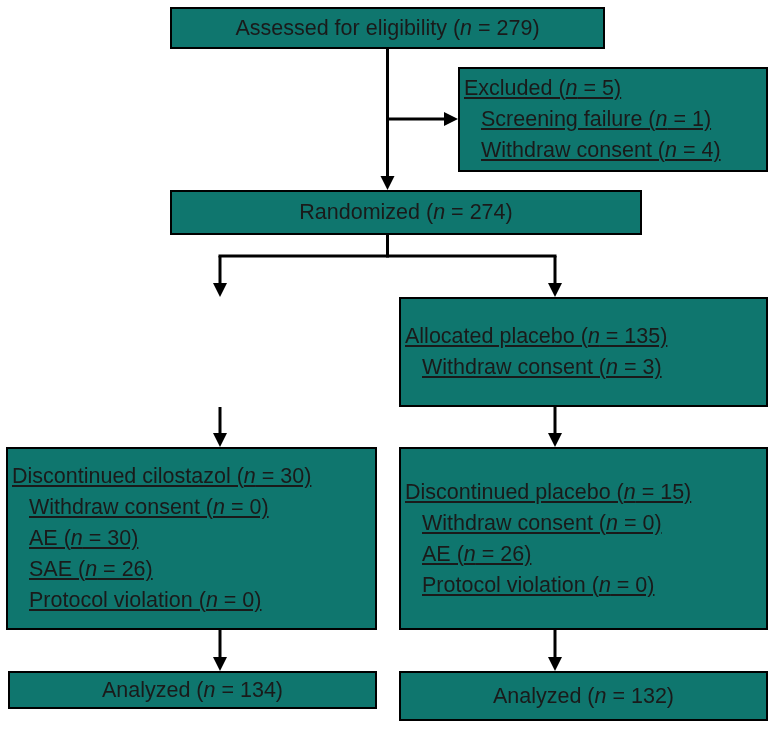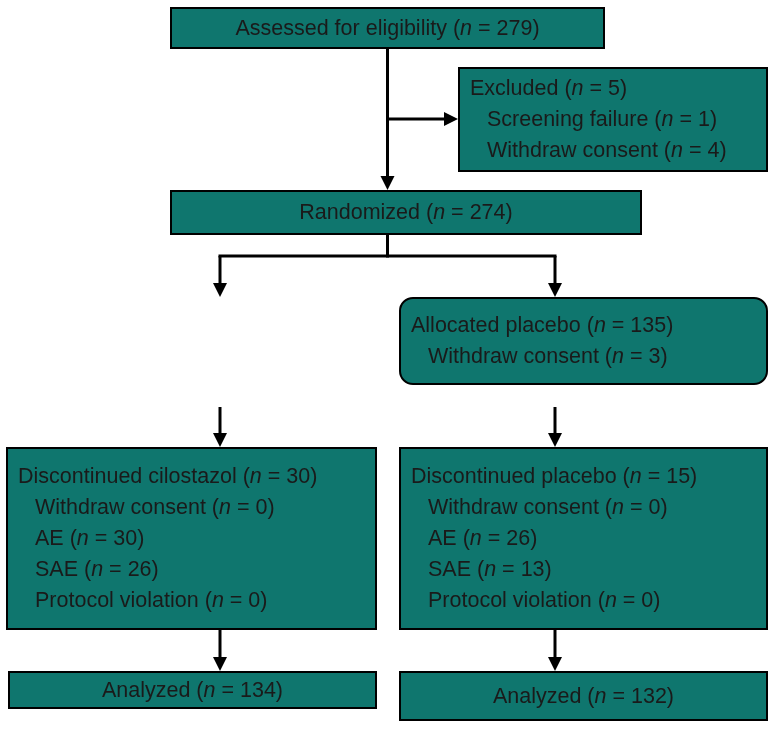--- a/index.html
+++ b/index.html
@@ -30,22 +30,23 @@
   .box.single {
     display: flex;
     align-items: center;
     justify-content: center;
     text-align: center;
   }
   .box.multi {
     display: flex;
     flex-direction: column;
     justify-content: center;
-    padding-left: 10px;
+    padding-left: 4px;
     padding-right: 6px;
+    text-decoration: underline;
   }
   .line { line-height: 31px; white-space: nowrap; }
   .line.indent { padding-left: 17px; }
   i { font-style: italic; }
 </style>
 </head>
 <body>
 
 <div class="canvas">
 
@@ -87,38 +88,37 @@
     <div class="line">Excluded (<i>n</i> = 5)</div>
     <div class="line indent">Screening failure (<i>n</i> = 1)</div>
     <div class="line indent">Withdraw consent (<i>n</i> = 4)</div>
   </div>
 
   <div class="box single" style="left:170px; top:190px; width:472px; height:45px;">
     <div class="line">Randomized (<i>n</i> = 274)</div>
   </div>
 
 
-  <div class="box multi" style="left:399px; top:297px; width:369px; height:88px;border-radius:14px;">
+  <div class="box multi" style="left:399px; top:297px; width:369px; height:110px;">
     <div class="line">Allocated placebo (<i>n</i> = 135)</div>
     <div class="line indent">Withdraw consent (<i>n</i> = 3)</div>
   </div>
 
   <div class="box multi" style="left:6px; top:447px; width:371px; height:183px;">
     <div class="line">Discontinued cilostazol (<i>n</i> = 30)</div>
     <div class="line indent">Withdraw consent (<i>n</i> = 0)</div>
     <div class="line indent">AE (<i>n</i> = 30)</div>
     <div class="line indent">SAE (<i>n</i> = 26)</div>
     <div class="line indent">Protocol violation (<i>n</i> = 0)</div>
   </div>
 
   <div class="box multi" style="left:399px; top:447px; width:369px; height:183px;">
     <div class="line">Discontinued placebo (<i>n</i> = 15)</div>
     <div class="line indent">Withdraw consent (<i>n</i> = 0)</div>
     <div class="line indent">AE (<i>n</i> = 26)</div>
-    <div class="line indent">SAE (<i>n</i> = 13)</div>
     <div class="line indent">Protocol violation (<i>n</i> = 0)</div>
   </div>
 
   <div class="box single" style="left:8px; top:671px; width:369px; height:38px;">
     <div class="line">Analyzed (<i>n</i> = 134)</div>
   </div>
 
   <div class="box single" style="left:399px; top:671px; width:369px; height:50px;align-items:center;">
     <div class="line">Analyzed (<i>n</i> = 132)</div>
   </div>

